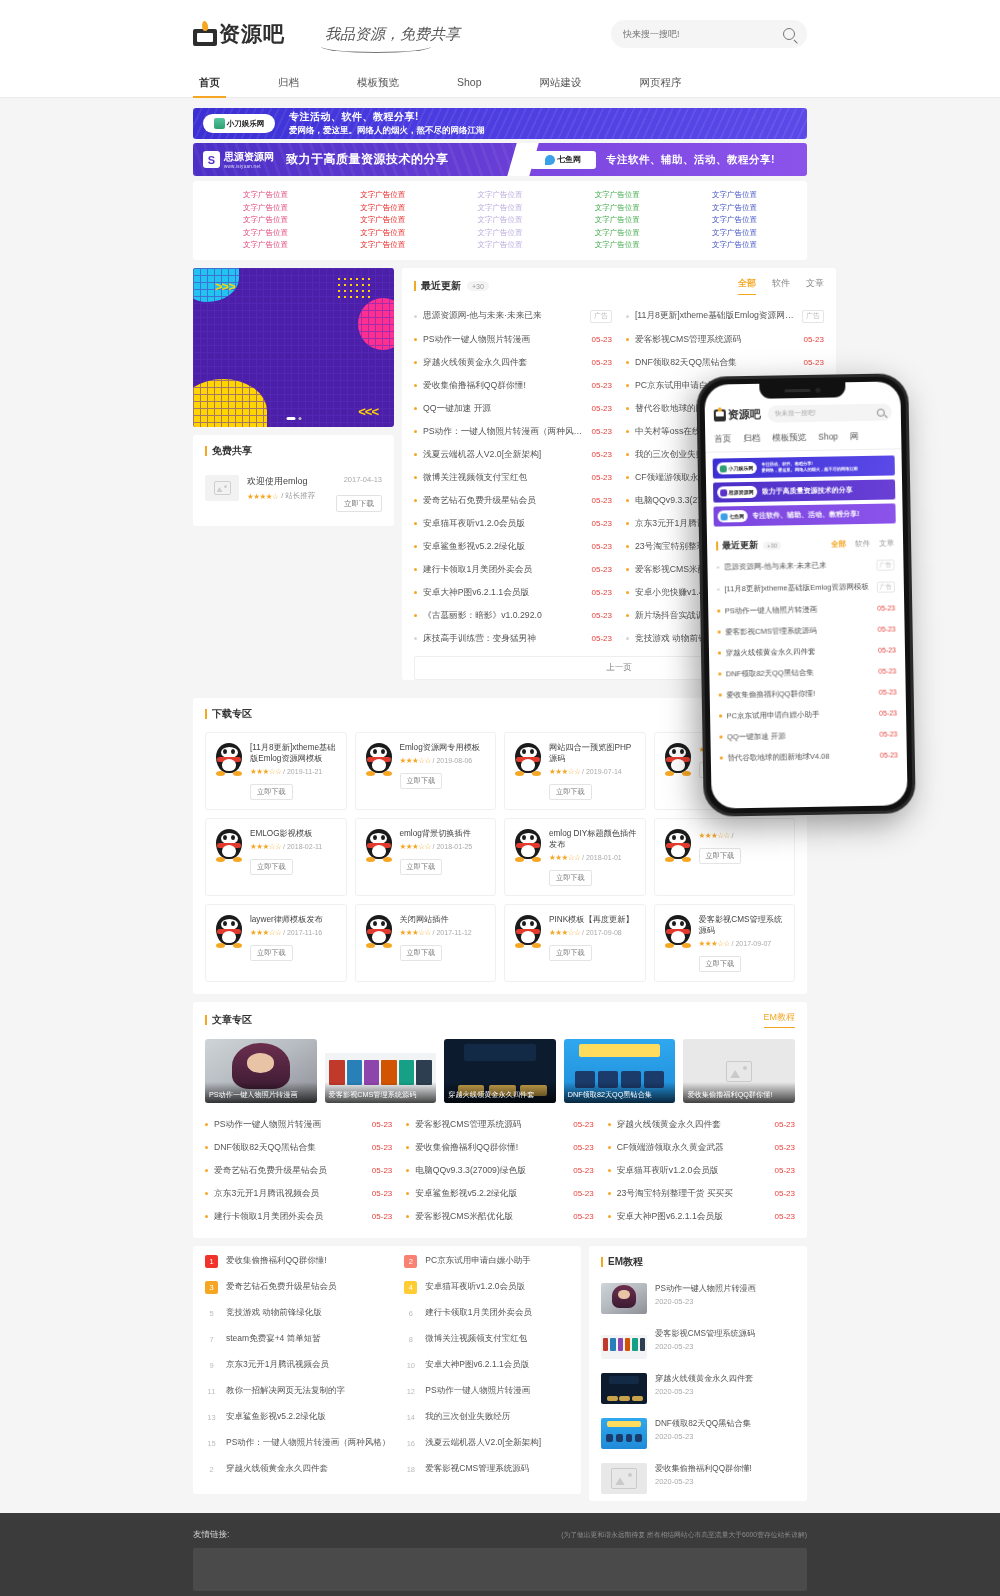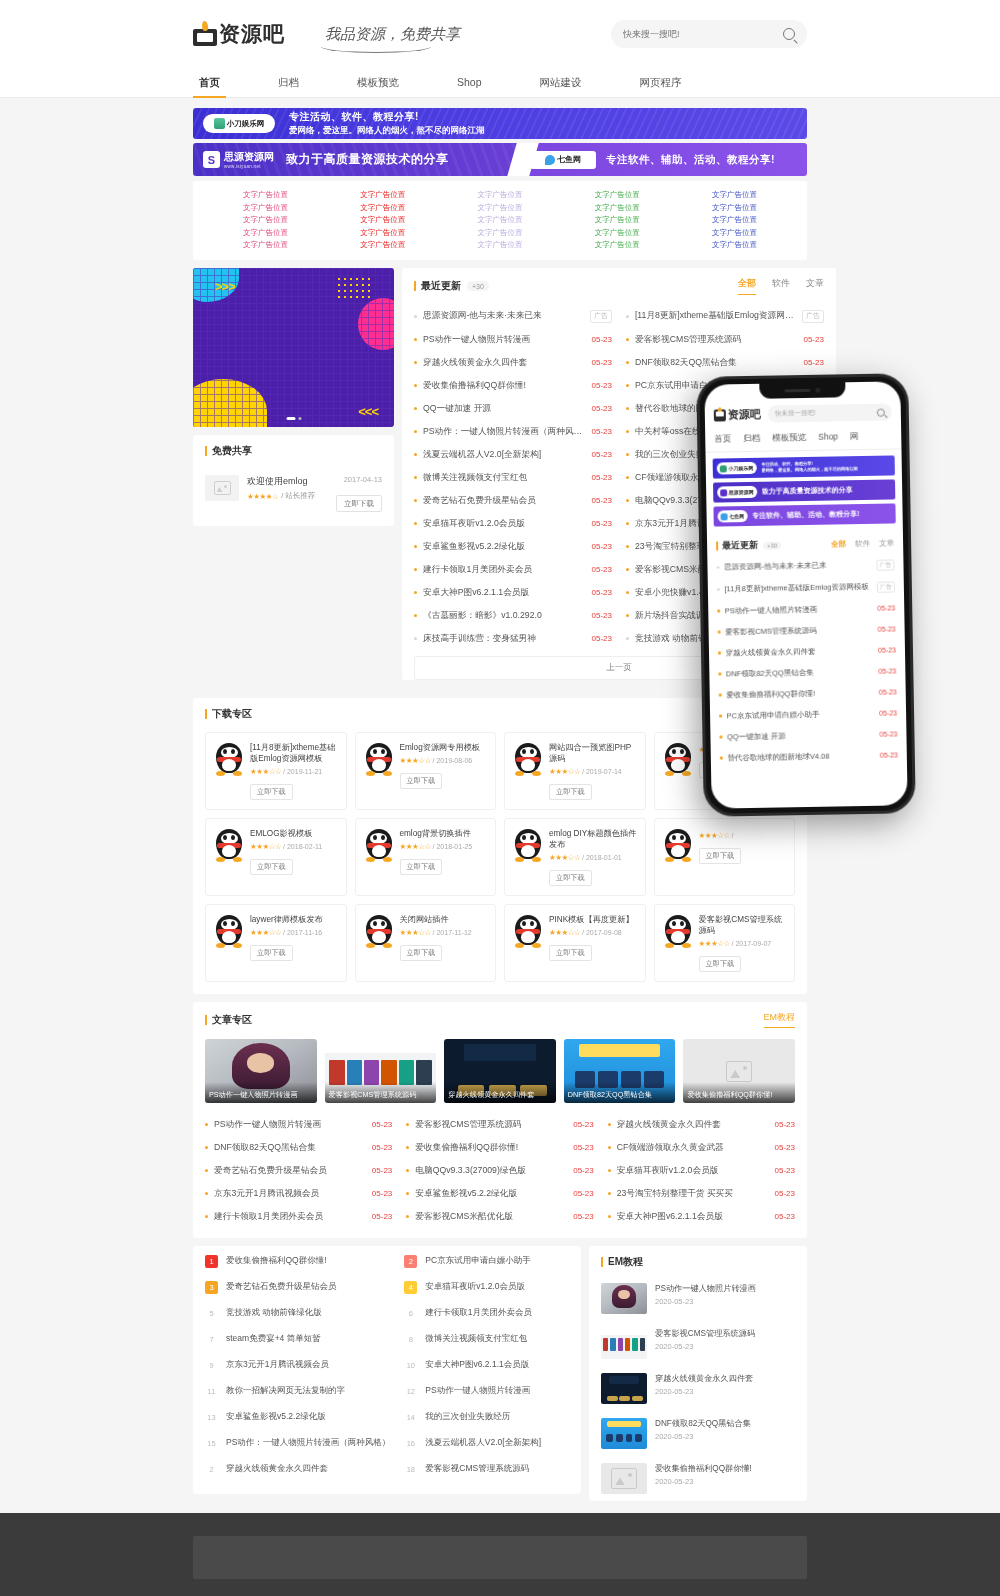--- a/index.html
+++ b/index.html
@@ -1005,20 +1005,24 @@
                 <div class="em-date">2020-05-23</div>
               </div>
             </div>
           </div>
       </div>
     </div>
   </div>
 
   <div class="footer">
     <div class="footer-inner">
+      <div class="fl-row">
+        <span class="fl-label">友情链接:</span>
+        <span class="fl-note">(为了做出更和谐永远期待复 所有相结网站心市高至流量大于6000豐存位站长谅解)</span>
+      </div>
       <div class="fl-box"></div>
 
     </div>
   </div>
 
   <div class="phone">
     <div class="phone-frame"></div>
     <div class="phone-screen">
       <div class="notch">
           <i class="spk"></i>

